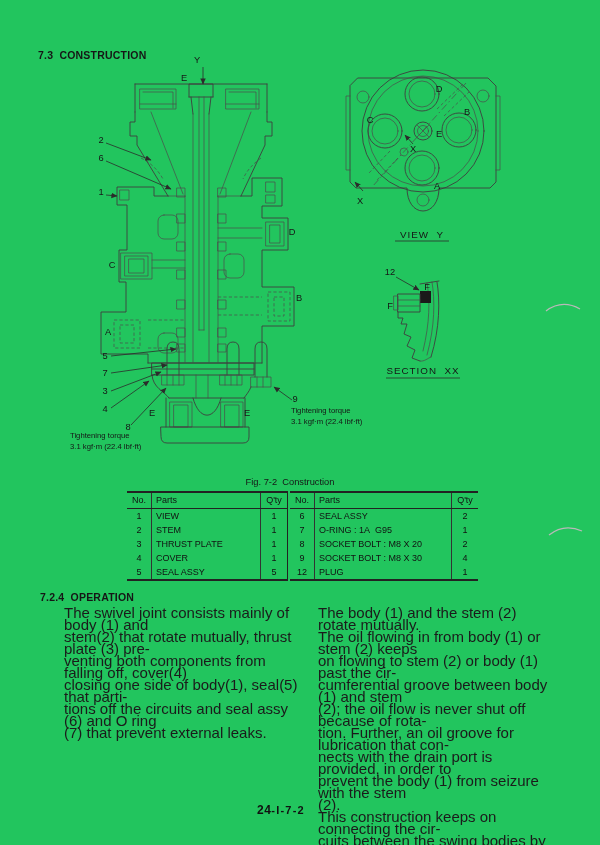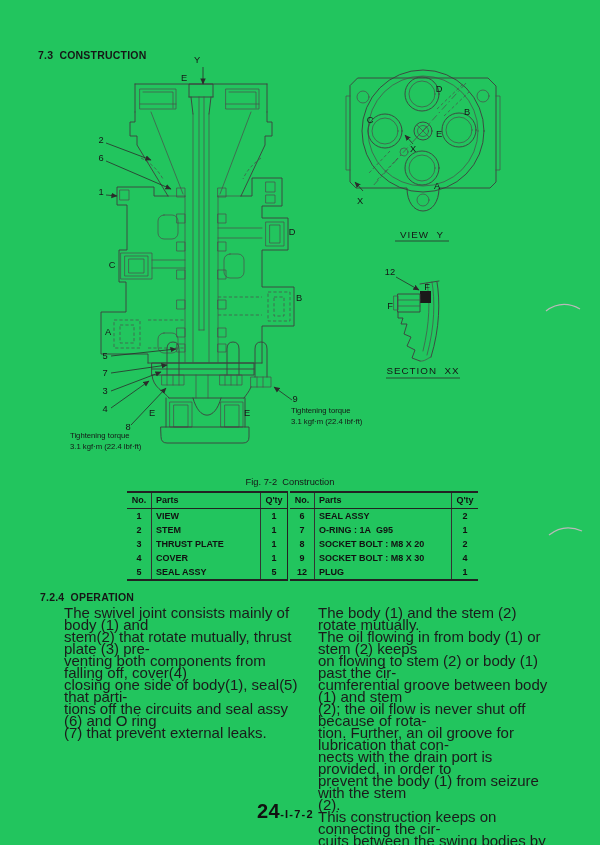--- a/index.html
+++ b/index.html
@@ -22,40 +22,40 @@
   text.tm{text-anchor:middle;}
   text.ts{font-size:7.7px;}
   text.tc{font-size:9.8px;letter-spacing:1px;text-anchor:middle;}
 
   
   .tables{position:absolute;left:127px;top:491px;display:flex;}
   .tbl{border-collapse:collapse;font-size:9px;color:#111;
        border-top:2px solid #222;border-bottom:2.2px solid #222;}
   .tbl th,.tbl td{height:14px;line-height:14px;padding:0 2px;
        border-left:1px solid #333;border-right:1px solid #333;
-       font-weight:bold;white-space:nowrap;}
+       font-weight:normal;white-space:nowrap;}
   .tbl thead th{border-bottom:1.6px solid #222;height:15px;line-height:15px;}
   .tbl tr>*:first-child{border-left:none;}
   .tbl-r tr>*:last-child{border-right:none;}
   .tbl-l{margin-right:2px;}
   .tbl-l tr>*:last-child{border-right:1.1px solid #222;}
   .no{width:20px;text-align:center;}
   .qty{width:22px;text-align:center;}
   .tbl-l .parts{width:102px;text-align:left;padding-left:4px;}
   .tbl-r .parts{width:130px;text-align:left;padding-left:4px;}
   .tbl-r .no{width:20px;}
 
   
   .col{position:absolute;top:607px;font-size:15px;line-height:12px;color:#1b1b1b;}
   .col-l{left:64px;width:238px;}
   .col-r{left:318px;width:236px;}
   .para{white-space:pre-line;}
 
   .footer{position:absolute;left:257px;top:800px;font-weight:bold;color:#111;}
-  .pg-big{font-size:20px;letter-spacing:.5px;}
+  .pg-big{font-size:12px;letter-spacing:.5px;}
   .pg-small{font-size:11px;letter-spacing:1.2px;}
 </style>
 </head>
 <body>
 
 <div class="page">
 
   <div class="h1">7.3&nbsp;&nbsp;CONSTRUCTION</div>
 
   <svg class="fig" width="555" height="432" viewBox="30 48 555 432">

